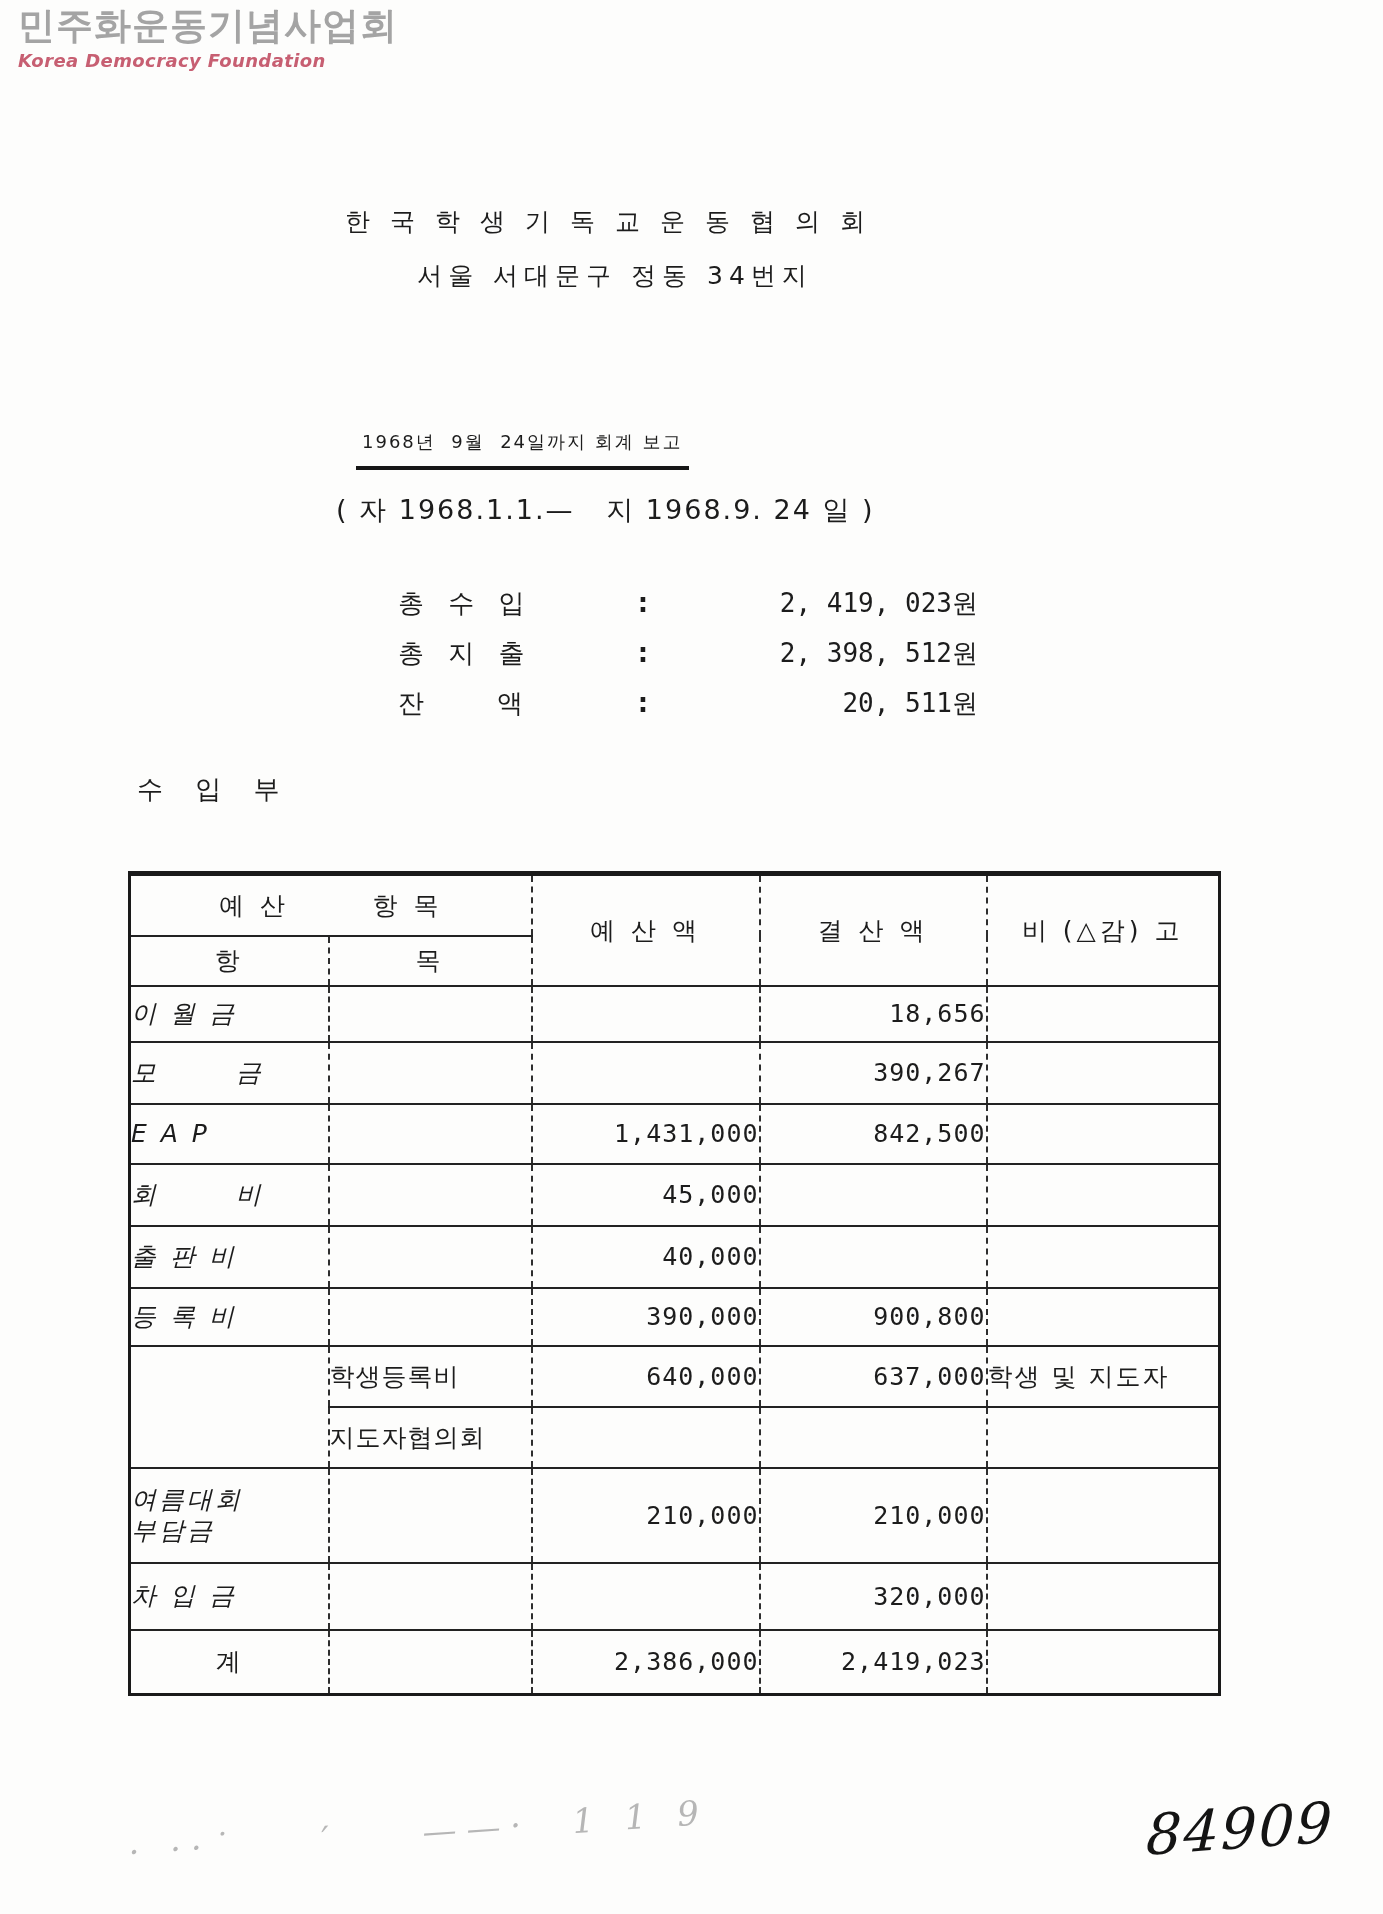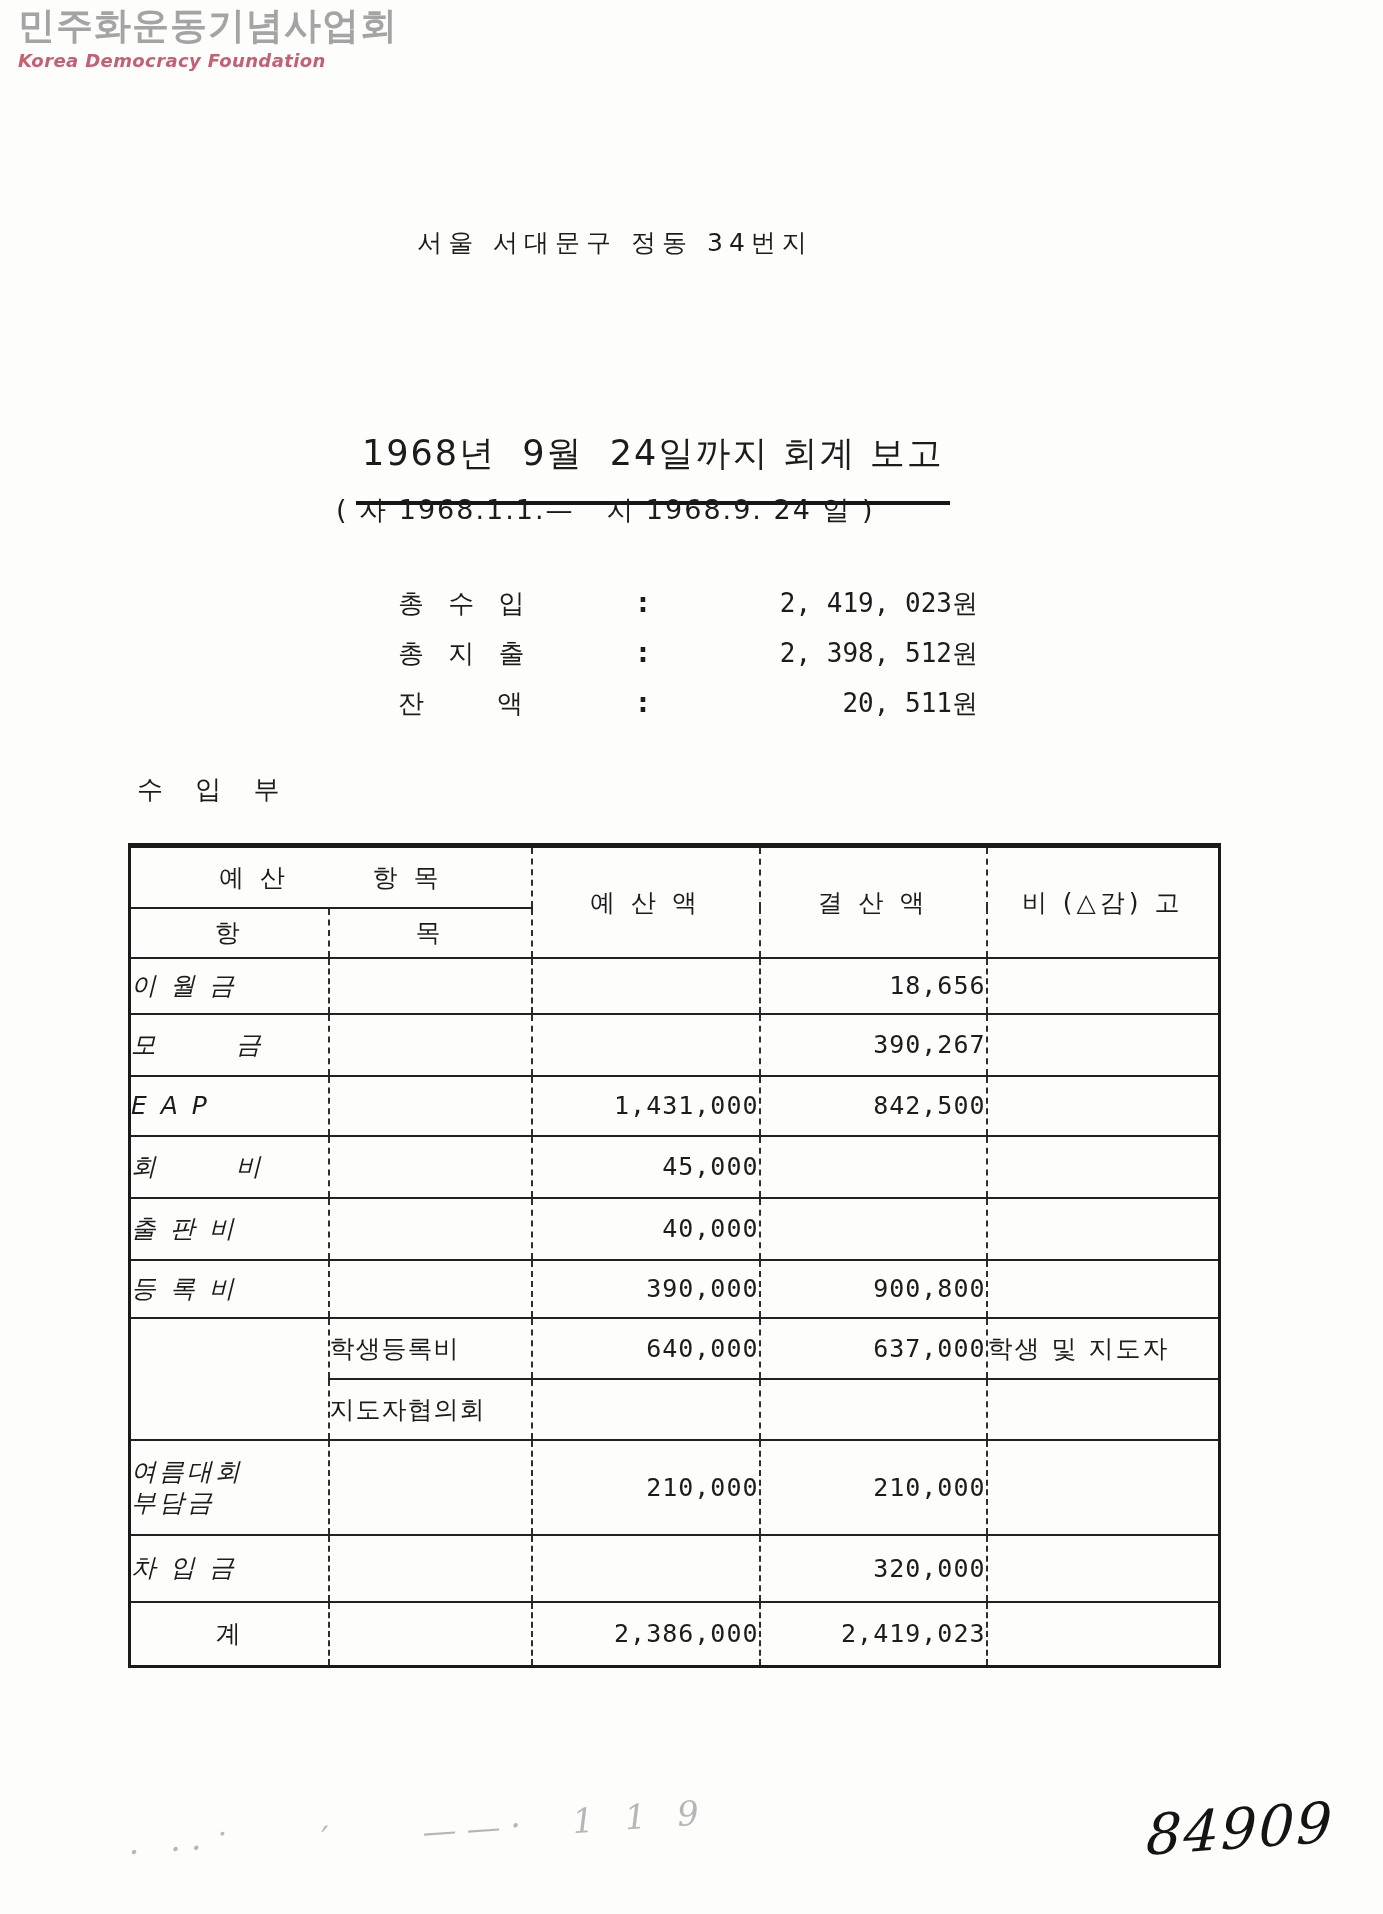--- a/index.html
+++ b/index.html
@@ -22,22 +22,22 @@
   }
 
   
   .org { position:absolute; left:330px; top:205px; width:570px; text-align:center; }
   .org-name { font-size:25px; letter-spacing:20px; white-space:pre-wrap; }
   .org-addr { font-size:25px; letter-spacing:6px; margin-top:21px; white-space:pre-wrap; }
 
   
   .rpt-title {
     position:absolute; left:356px; top:430px;
-    font-size:35px; letter-spacing:2px; white-space:pre-wrap;
-    border-bottom:4px solid #161616; padding:0 6px 24px 6px;
+    font-size:18px; letter-spacing:2px; white-space:pre-wrap;
+    border-bottom:4px solid #161616; padding:0 6px 12px 6px;
   }
   .rpt-period {
     position:absolute; left:336px; top:492px;
     font-size:27px; letter-spacing:2px; white-space:pre-wrap;
   }
 
   
   .totals { position:absolute; left:398px; top:578px; }
   .total-row { display:flex; height:50px; align-items:center;justify-content:flex-end; }
   .total-label { width:200px; font-size:26px; letter-spacing:8px; white-space:pre-wrap; }
@@ -50,21 +50,21 @@
   
   .section-label {
     position:absolute; left:137px; top:772px;
     font-size:26px; letter-spacing:12px;
   }
 
   
   .tbl-wrap { position:absolute; left:128px; top:843px; }
   table.acct {
     border-collapse:collapse; table-layout:fixed; width:1090px;
-    border:3px solid #1a1a1a; border-top-width:5px;
+    border:3px solid #1a1a1a; border-top-width:5px;margin-top:28px;
   }
   table.acct td {
     border-bottom:2px solid #222; vertical-align:middle;
     font-size:25px; overflow:hidden; padding:0;
   }
   td.vl { border-left:2px dashed #2e2e2e; }
   td.hcell { text-align:center; letter-spacing:4px; white-space:pre-wrap; }
   td.hspan { vertical-align:top; padding-top:16px; }
   td.thick-b { border-bottom-width:3px; }
   td.c-hang { padding-left:24px; white-space:pre-wrap; letter-spacing:3px; line-height:1.25;font-style:italic; }
@@ -95,20 +95,21 @@
 <body>
 
 <div class="page">
 
   <div class="logo">
     <div class="logo-kr t">민주화운동기념사업회</div>
     <div class="logo-en t">Korea Democracy Foundation</div>
   </div>
 
   <div class="org">
+    <div class="org-name t">한국학생기독교운동협의회</div>
     <div class="org-addr t">서울 서대문구 정동 34번지</div>
   </div>
 
   <div class="rpt-title t">1968년  9월  24일까지 회계 보고</div>
   <div class="rpt-period t">( 자 1968.1.1.—   지 1968.9. 24 일 )</div>
 
   <div class="totals">
     <div class="total-row">
       <span class="total-label t">총 수 입</span>
       <span class="total-colon t">:</span>

